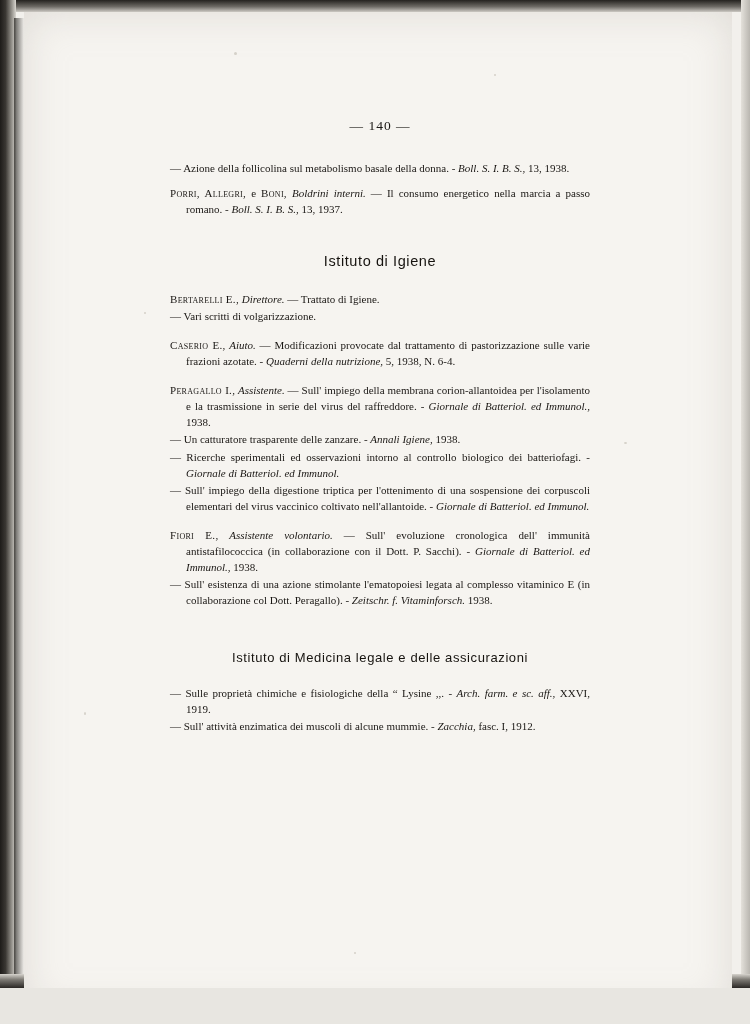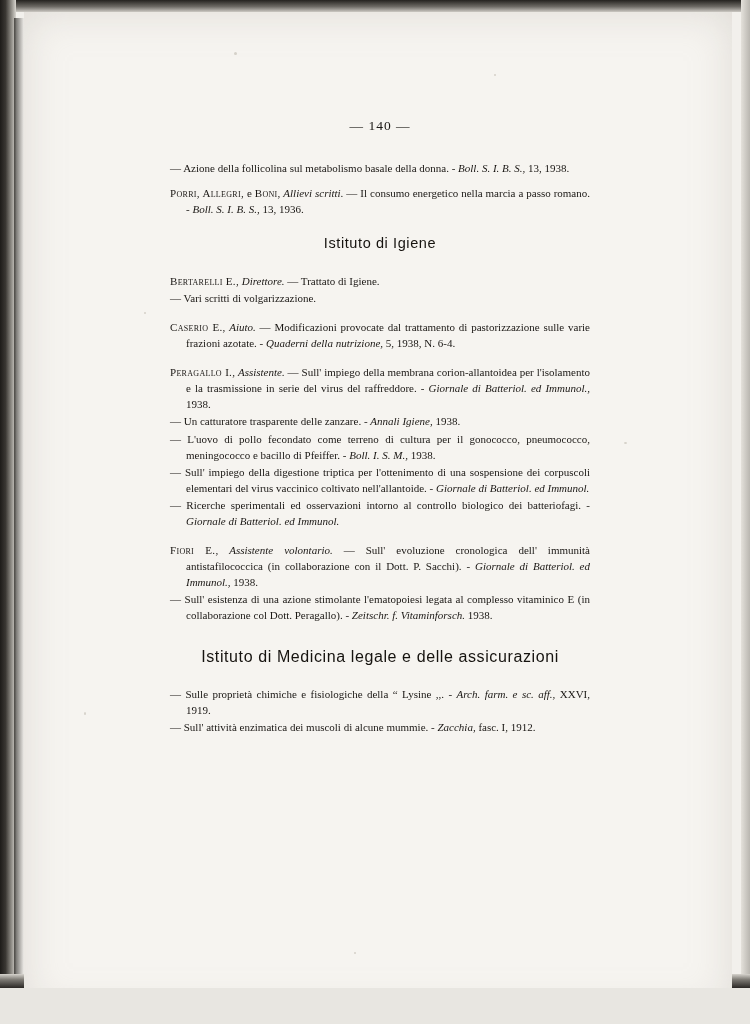--- a/index.html
+++ b/index.html
@@ -98,26 +98,26 @@
   .sc {
     font-variant: small-caps;
     letter-spacing: .3px;
   }
   .it { font-style: italic; }
   .section-title {
     text-align: center;
     font-family: "Liberation Sans", sans-serif;
     font-size: 14.5px;
     letter-spacing: .6px;
-    margin: 18px 0 22px 0;
+    margin: 36px 0 22px 0;
     color: #16130f;
   }
   .section-title.wide {
-    margin: 25px 0 20px 0;
-    font-size: 16px;
+    margin: 42px 0 20px 0;
+    font-size: 13px;
   }
 </style>
 </head>
 <body>
 
 <div class="page">
   <div class="edge-top"></div>
   <div class="edge-left"></div>
   <div class="edge-left2"></div>
   <div class="edge-right"></div>
@@ -129,35 +129,34 @@
     <span class="speck" style="left:120px; top:300px; width:2px; height:2px;"></span>
     <span class="speck" style="left:600px; top:430px; width:3px; height:2px;"></span>
     <span class="speck" style="left:330px; top:940px; width:2px; height:2px;"></span>
     <span class="speck" style="left:60px; top:700px; width:2px; height:3px;"></span>
   </div>
 
   <div class="content">
     <div class="folio">— 140 —</div>
     <div id="body-root">
         <div class="entry"><span>— Azione della follicolina sul metabolismo basale della donna. - </span><span class="it">Boll. S. I. B. S.,</span><span> 13, 1938.</span></div>
-        <div class="entry"><span class="sc">Porri, Allegri,</span><span> e </span><span class="sc">Boni,</span><span class="it"> Allievi scritti.</span><span> — Il consumo energetico nella marcia a passo romano. - </span><span class="it">Boll. S. I. B. S.,</span><span> 13, 1936.</span></div>
+        <div class="entry"><span class="sc">Porri, Allegri,</span><span> e </span><span class="sc">Boni,</span><span class="it"> Boldrini interni.</span><span> — Il consumo energetico nella marcia a passo romano. - </span><span class="it">Boll. S. I. B. S.,</span><span> 13, 1937.</span></div>
         <div class="section-title">Istituto di Igiene</div>
         <div class="group">
           <div class="entry sub"><span class="sc">Bertarelli E.,</span><span class="it"> Direttore.</span><span> — Trattato di Igiene.</span></div>
           <div class="entry sub"><span>— Vari scritti di volgarizzazione.</span></div>
         </div>
         <div class="group">
           <div class="entry sub"><span class="sc">Caserio E.,</span><span class="it"> Aiuto.</span><span> — Modificazioni provocate dal trattamento di pastorizzazione sulle varie frazioni azotate. - </span><span class="it">Quaderni della nutrizione,</span><span> 5, 1938, N. 6-4.</span></div>
         </div>
         <div class="group">
           <div class="entry sub"><span class="sc">Peragallo I.,</span><span class="it"> Assistente.</span><span> — Sull' impiego della membrana corion-allantoidea per l'isolamento e la trasmissione in serie del virus del raffreddore. - </span><span class="it">Giornale di Batteriol. ed Immunol.,</span><span> 1938.</span></div>
           <div class="entry sub"><span>— Un catturatore trasparente delle zanzare. - </span><span class="it">Annali Igiene,</span><span> 1938.</span></div>
-          <div class="entry sub"><span>— L'uovo di pollo fecondato come terreno di cultura per il gonococco, pneumococco, meningococco e bacillo di Pfeiffer. - </span><span class="it">Boll. I. S. M.,</span><span> 1938.</span></div>
+          <div class="entry sub"><span>— Ricerche sperimentali ed osservazioni intorno al controllo biologico dei batteriofagi. - </span><span class="it">Giornale di Batteriol. ed Immunol.</span></div>
           <div class="entry sub"><span>— Sull' impiego della digestione triptica per l'ottenimento di una sospensione dei corpuscoli elementari del virus vaccinico coltivato nell'allantoide. - </span><span class="it">Giornale di Batteriol. ed Immunol.</span></div>
-          <div class="entry sub"><span>— Ricerche sperimentali ed osservazioni intorno al controllo biologico dei batteriofagi. - </span><span class="it">Giornale di Batteriol. ed Immunol.</span></div>
         </div>
         <div class="group">
           <div class="entry sub"><span class="sc">Fiori E.,</span><span class="it"> Assistente volontario.</span><span> — Sull' evoluzione cronologica dell' immunità antistafilococcica (in collaborazione con il Dott. P. Sacchi). - </span><span class="it">Giornale di Batteriol. ed Immunol.,</span><span> 1938.</span></div>
           <div class="entry sub"><span>— Sull' esistenza di una azione stimolante l'ematopoiesi legata al complesso vitaminico E (in collaborazione col Dott. Peragallo). - </span><span class="it">Zeitschr. f. Vitaminforsch.</span><span> 1938.</span></div>
         </div>
         <div class="section-title wide">Istituto di Medicina legale e delle assicurazioni</div>
         <div class="group">
           <div class="entry sub"><span>— Sulle proprietà chimiche e fisiologiche della “ Lysine ,,. - </span><span class="it">Arch. farm. e sc. aff.,</span><span> XXVI, 1919.</span></div>
           <div class="entry sub"><span>— Sull' attività enzimatica dei muscoli di alcune mummie. - </span><span class="it">Zacchia,</span><span> fasc. I, 1912.</span></div>
         </div>

